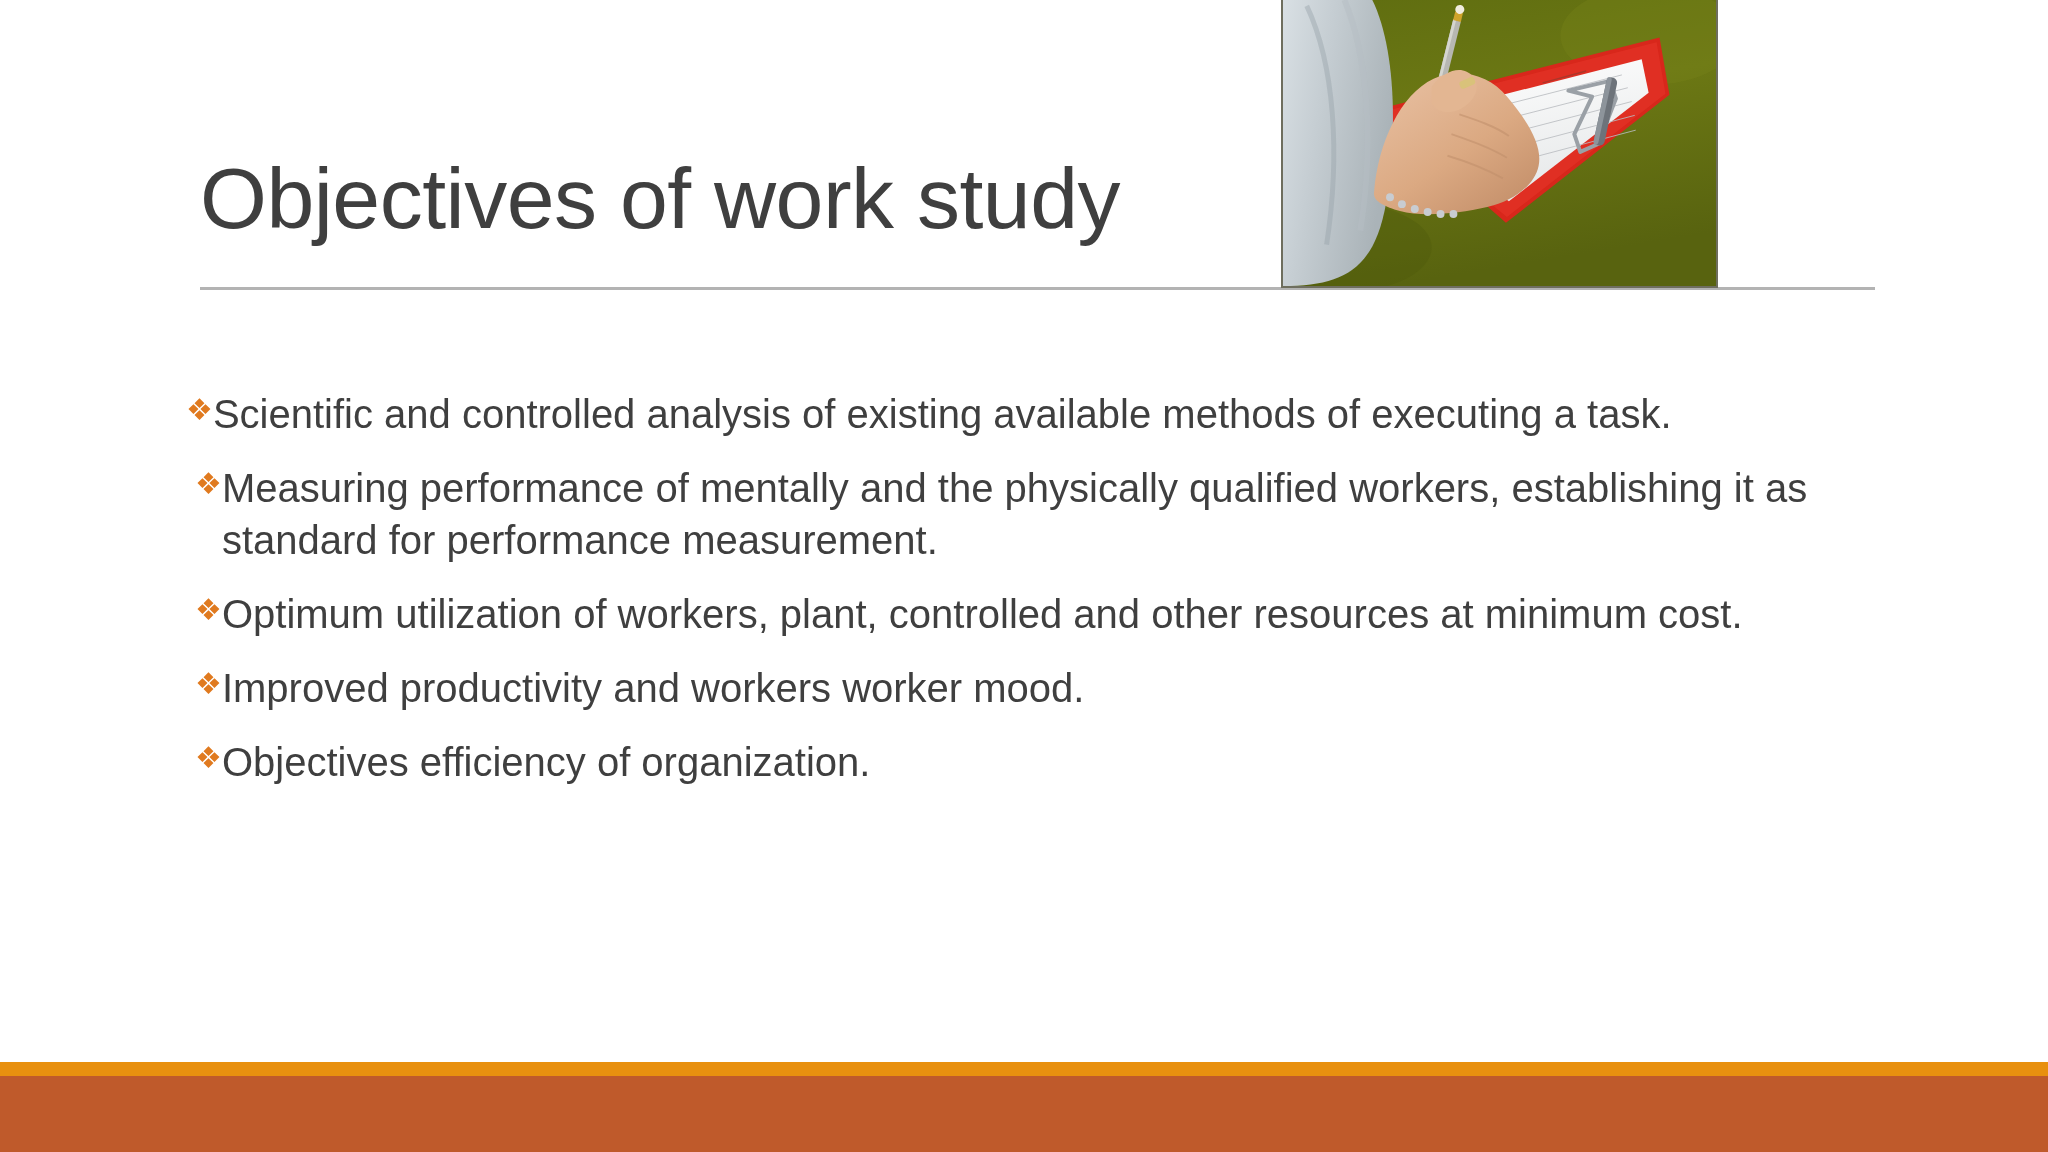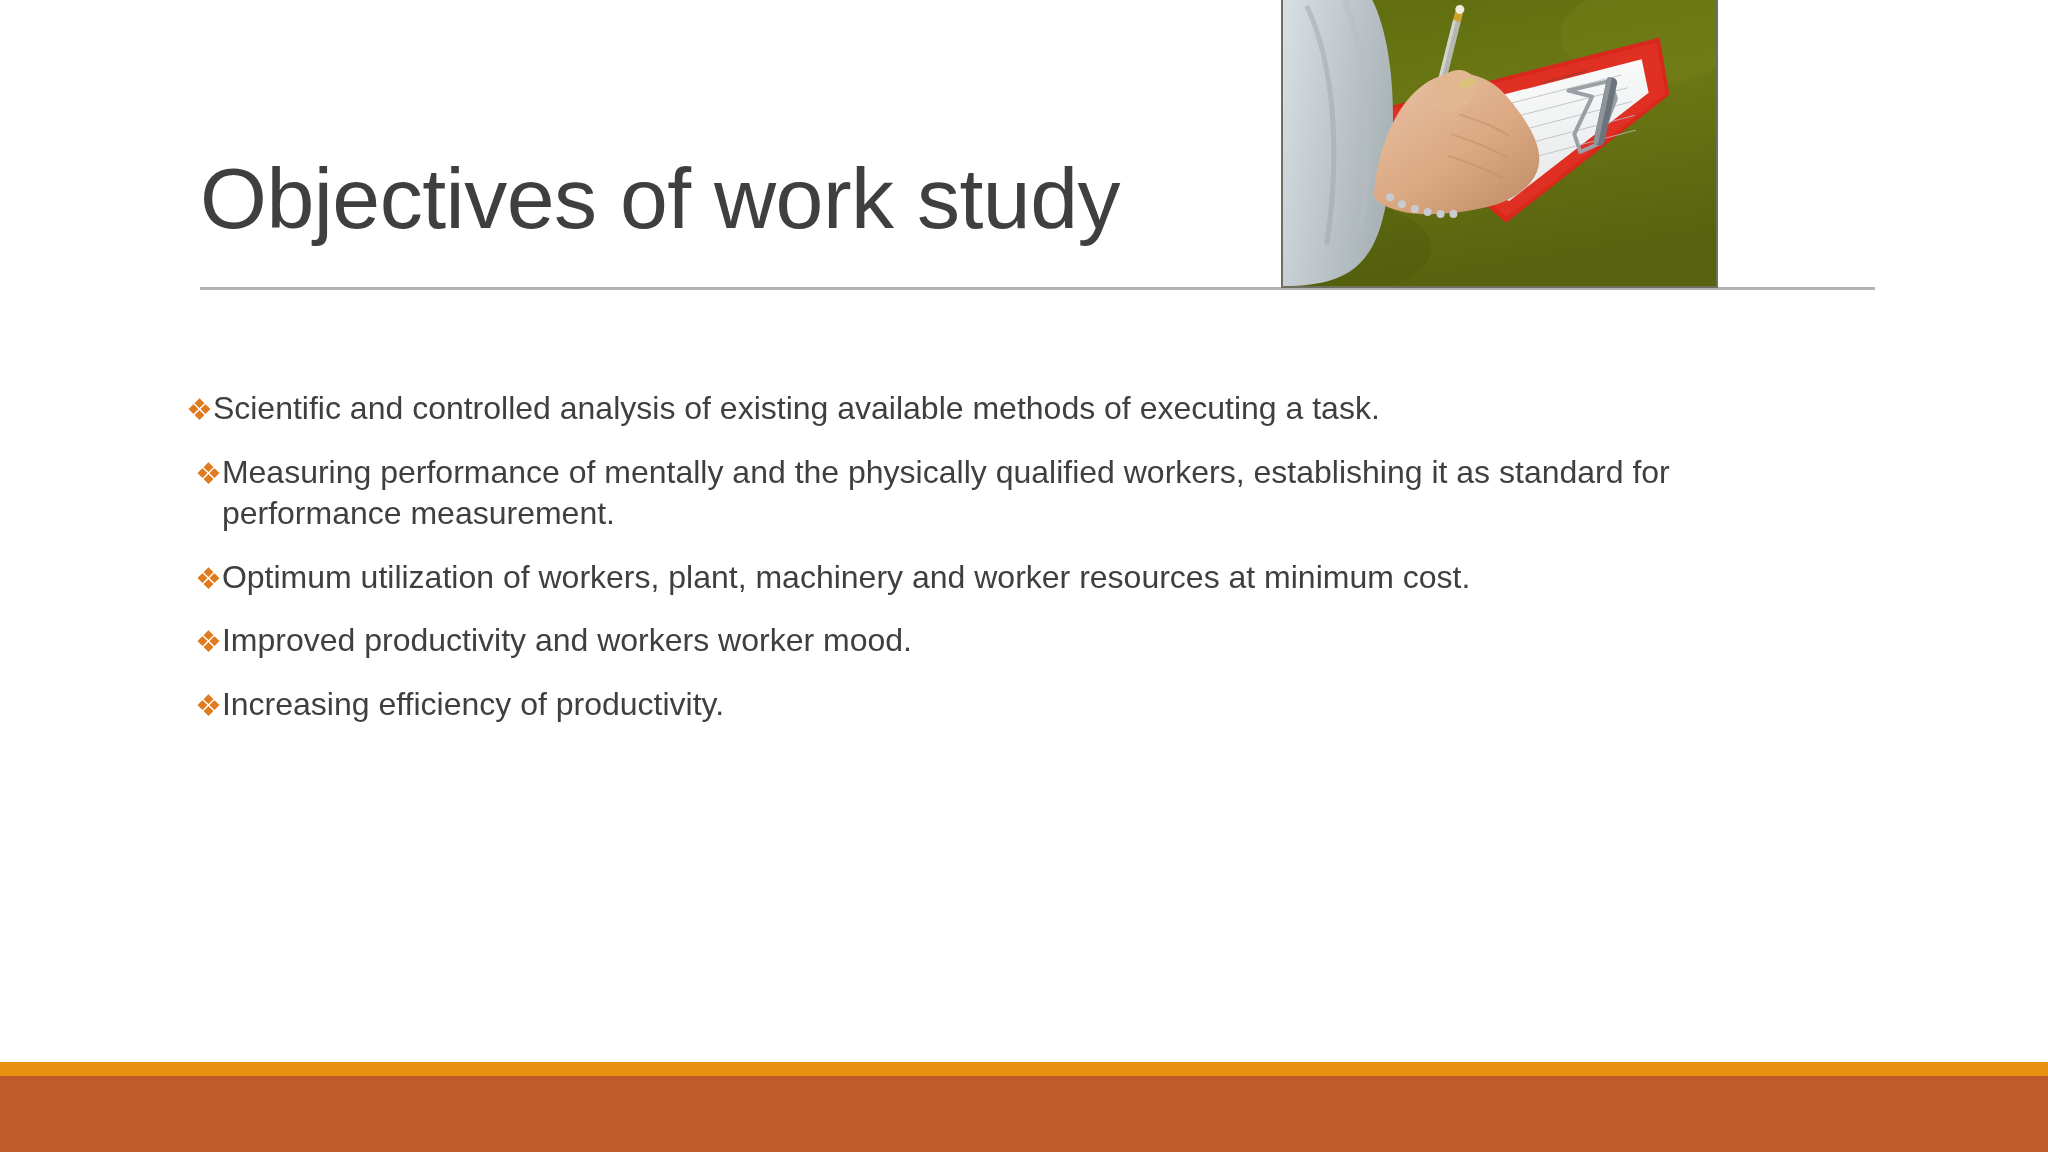--- a/index.html
+++ b/index.html
@@ -73,21 +73,21 @@
     flex: 0 0 auto;
     color: #E07A1F;
     font-family: "DejaVu Sans", sans-serif;
     font-size: 30px;
     line-height: 1.28;
     padding-top: 3px;
   }
   .bullet-text {
     flex: 1 1 auto;
     font-family: "Liberation Sans", sans-serif;
-    font-size: 32px;
+    font-size: 40px;
     font-weight: 400;
     line-height: 1.30;
     color: #3f3f3f;
   }
   .gap-0 { margin-left: 0px; }
   .gap-1 { margin-left: 9px; }
 
   
   .band-orange {
     position: absolute;
@@ -214,31 +214,31 @@
       <span class="bullet-text">Scientific and controlled analysis of existing available methods of executing a task.</span>
     </div>
 
     <div class="bullet-row">
       <span class="bullet-mark gap-1">❖</span>
       <span class="bullet-text">Measuring performance of mentally and the physically qualified workers, establishing it as standard for performance measurement.</span>
     </div>
 
     <div class="bullet-row">
       <span class="bullet-mark gap-1">❖</span>
-      <span class="bullet-text">Optimum utilization of workers, plant, machinery and worker resources at minimum cost.</span>
+      <span class="bullet-text">Optimum utilization of workers, plant, controlled and other resources at minimum cost.</span>
     </div>
 
     <div class="bullet-row">
       <span class="bullet-mark gap-1">❖</span>
       <span class="bullet-text">Improved productivity and workers worker mood.</span>
     </div>
 
     <div class="bullet-row">
       <span class="bullet-mark gap-1">❖</span>
-      <span class="bullet-text">Increasing efficiency of productivity.</span>
+      <span class="bullet-text">Objectives efficiency of organization.</span>
     </div>
 
   </div>
 
   <div class="band-orange"></div>
   <div class="band-brick"></div>
 
 </div>
 
 </body></html>

